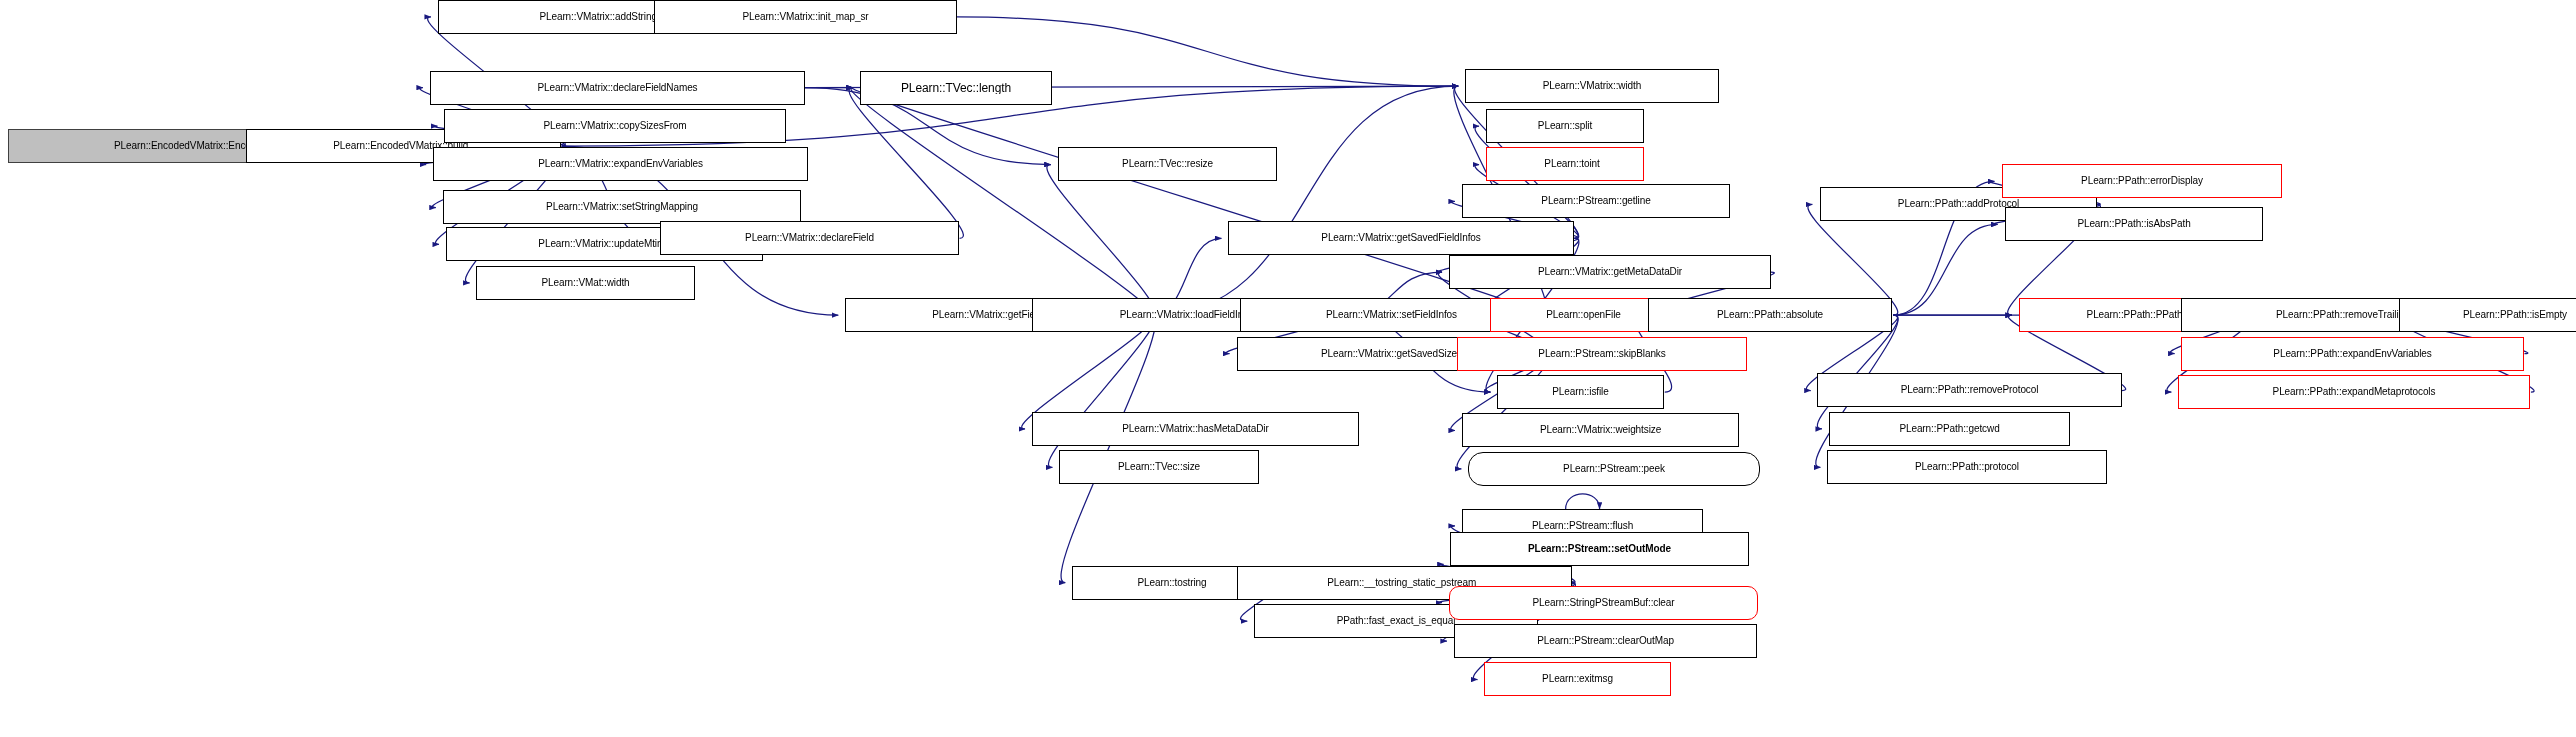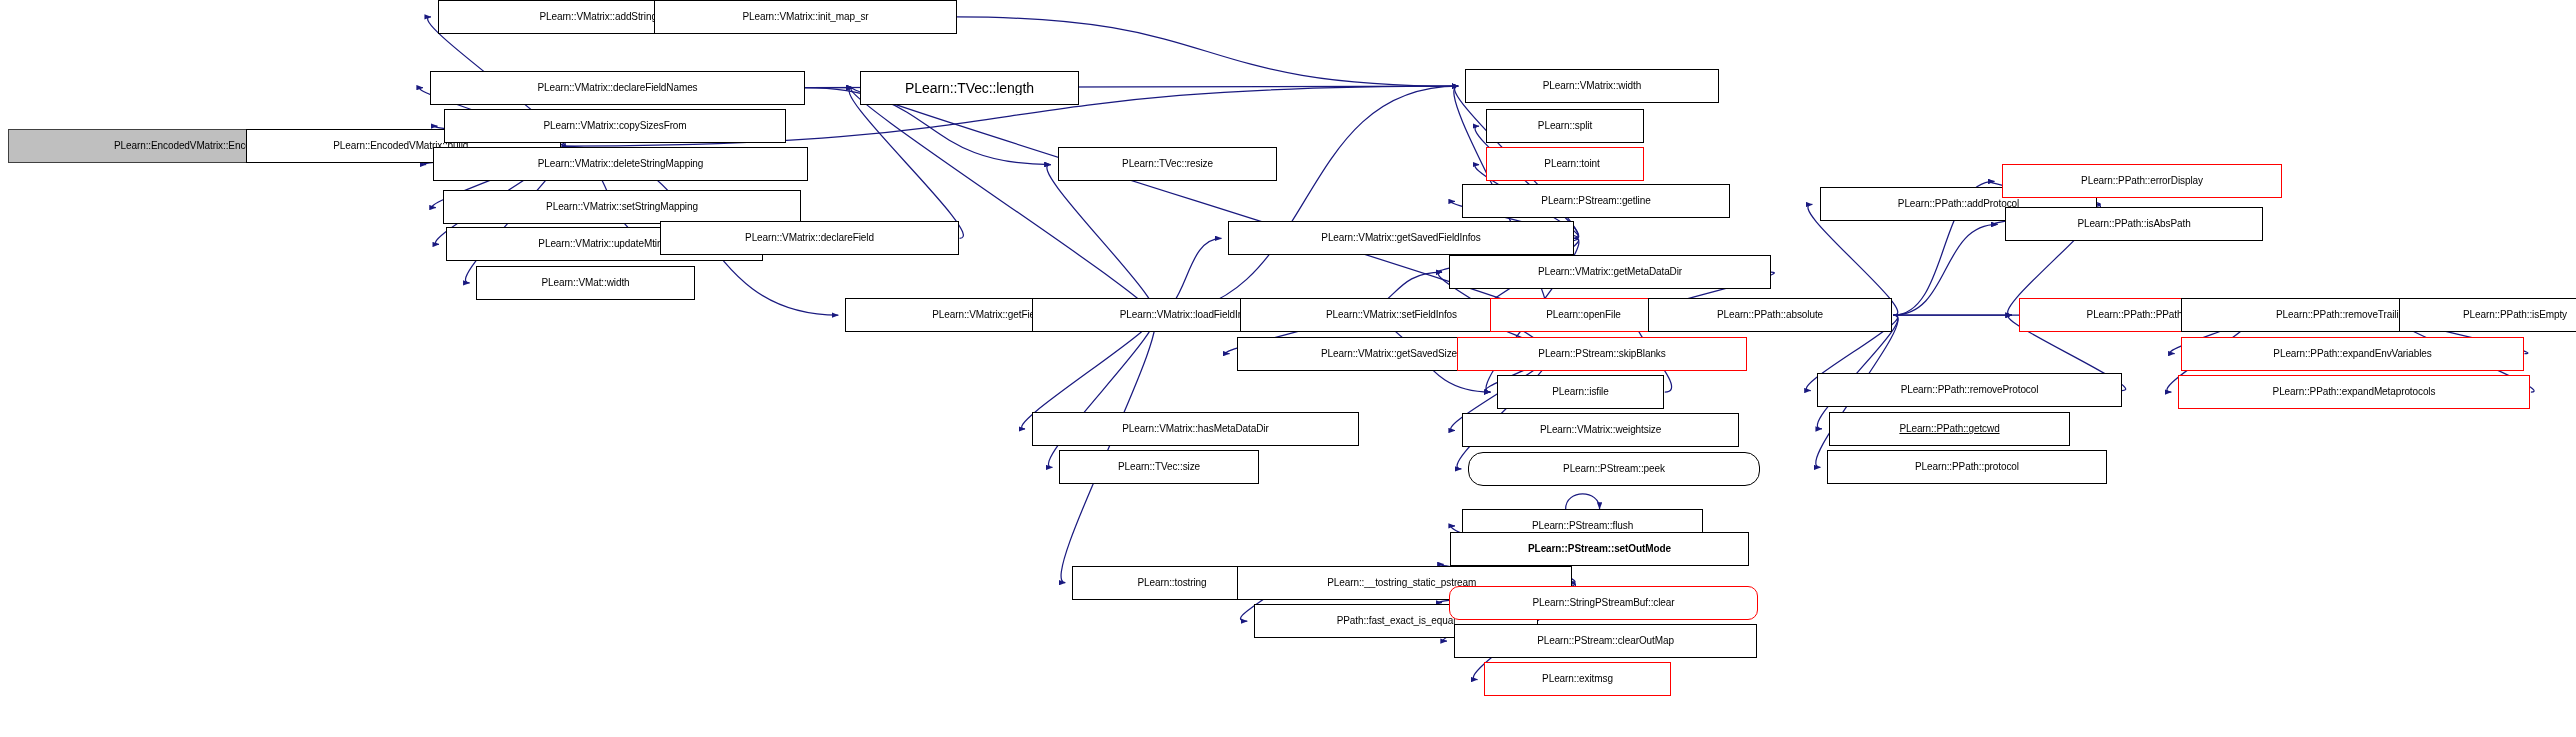--- a/index.html
+++ b/index.html
@@ -151,35 +151,35 @@
       <div class="node" style="left: 654px; top: 0px; width: 303px; height: 34px; font-size: 10px;">
         <span class="node-label">PLearn::VMatrix::init_map_sr</span>
       </div>
       <div class="node" style="left: 430px; top: 71px; width: 375px; height: 34px; font-size: 10px;">
         <span class="node-label">PLearn::VMatrix::declareFieldNames</span>
       </div>
       <div class="node" style="left: 444px; top: 109px; width: 342px; height: 34px; font-size: 10px;">
         <span class="node-label">PLearn::VMatrix::copySizesFrom</span>
       </div>
       <div class="node" style="left: 433px; top: 147px; width: 375px; height: 34px; font-size: 10px;">
-        <span class="node-label">PLearn::VMatrix::deleteStringMapping</span>
+        <span class="node-label">PLearn::VMatrix::expandEnvVariables</span>
       </div>
       <div class="node" style="left: 443px; top: 190px; width: 358px; height: 34px; font-size: 10px;">
         <span class="node-label">PLearn::VMatrix::setStringMapping</span>
       </div>
       <div class="node" style="left: 446px; top: 227px; width: 317px; height: 34px; font-size: 10px;">
         <span class="node-label">PLearn::VMatrix::updateMtime</span>
       </div>
       <div class="node" style="left: 476px; top: 266px; width: 219px; height: 34px; font-size: 10px;">
         <span class="node-label">PLearn::VMat::width</span>
       </div>
       <div class="node" style="left: 660px; top: 221px; width: 299px; height: 34px; font-size: 10px;">
         <span class="node-label">PLearn::VMatrix::declareField</span>
       </div>
-      <div class="node" style="left: 860px; top: 71px; width: 219px; height: 34px; font-size: 14px;">
+      <div class="node" style="left: 860px; top: 71px; width: 192px; height: 34px; font-size: 12px;">
         <span class="node-label">PLearn::TVec::length</span>
       </div>
       <div class="node" style="left: 1058px; top: 147px; width: 219px; height: 34px; font-size: 10px;">
         <span class="node-label">PLearn::TVec::resize</span>
       </div>
       <div class="node" style="left: 845px; top: 298px; width: 306px; height: 34px; font-size: 10px;">
         <span class="node-label">PLearn::VMatrix::getFieldInfos</span>
       </div>
       <div class="node" style="left: 1032px; top: 298px; width: 312px; height: 34px; font-size: 10px;">
         <span class="node-label">PLearn::VMatrix::loadFieldInfos</span>
@@ -231,21 +231,21 @@
       </div>
       <div class="node" style="left: 1648px; top: 298px; width: 244px; height: 34px; font-size: 10px;">
         <span class="node-label">PLearn::PPath::absolute</span>
       </div>
       <div class="node" style="left: 1820px; top: 187px; width: 277px; height: 34px; font-size: 10px;">
         <span class="node-label">PLearn::PPath::addProtocol</span>
       </div>
       <div class="node" style="left: 1817px; top: 373px; width: 305px; height: 34px; font-size: 10px;">
         <span class="node-label">PLearn::PPath::removeProtocol</span>
       </div>
-      <div class="node" style="left: 1829px; top: 412px; width: 241px; height: 34px; font-size: 10px; text-decoration: underline;">
+      <div class="node" style="left: 1829px; top: 412px; width: 241px; height: 34px; font-size: 10px;">
         <span class="node-label">PLearn::PPath::getcwd</span>
       </div>
       <div class="node" style="left: 1827px; top: 450px; width: 280px; height: 34px; font-size: 10px;">
         <span class="node-label">PLearn::PPath::protocol</span>
       </div>
       <div class="node red" style="left: 2002px; top: 164px; width: 280px; height: 34px; font-size: 10px;">
         <span class="node-label">PLearn::PPath::errorDisplay</span>
       </div>
       <div class="node" style="left: 2005px; top: 207px; width: 258px; height: 34px; font-size: 10px;">
         <span class="node-label">PLearn::PPath::isAbsPath</span>

